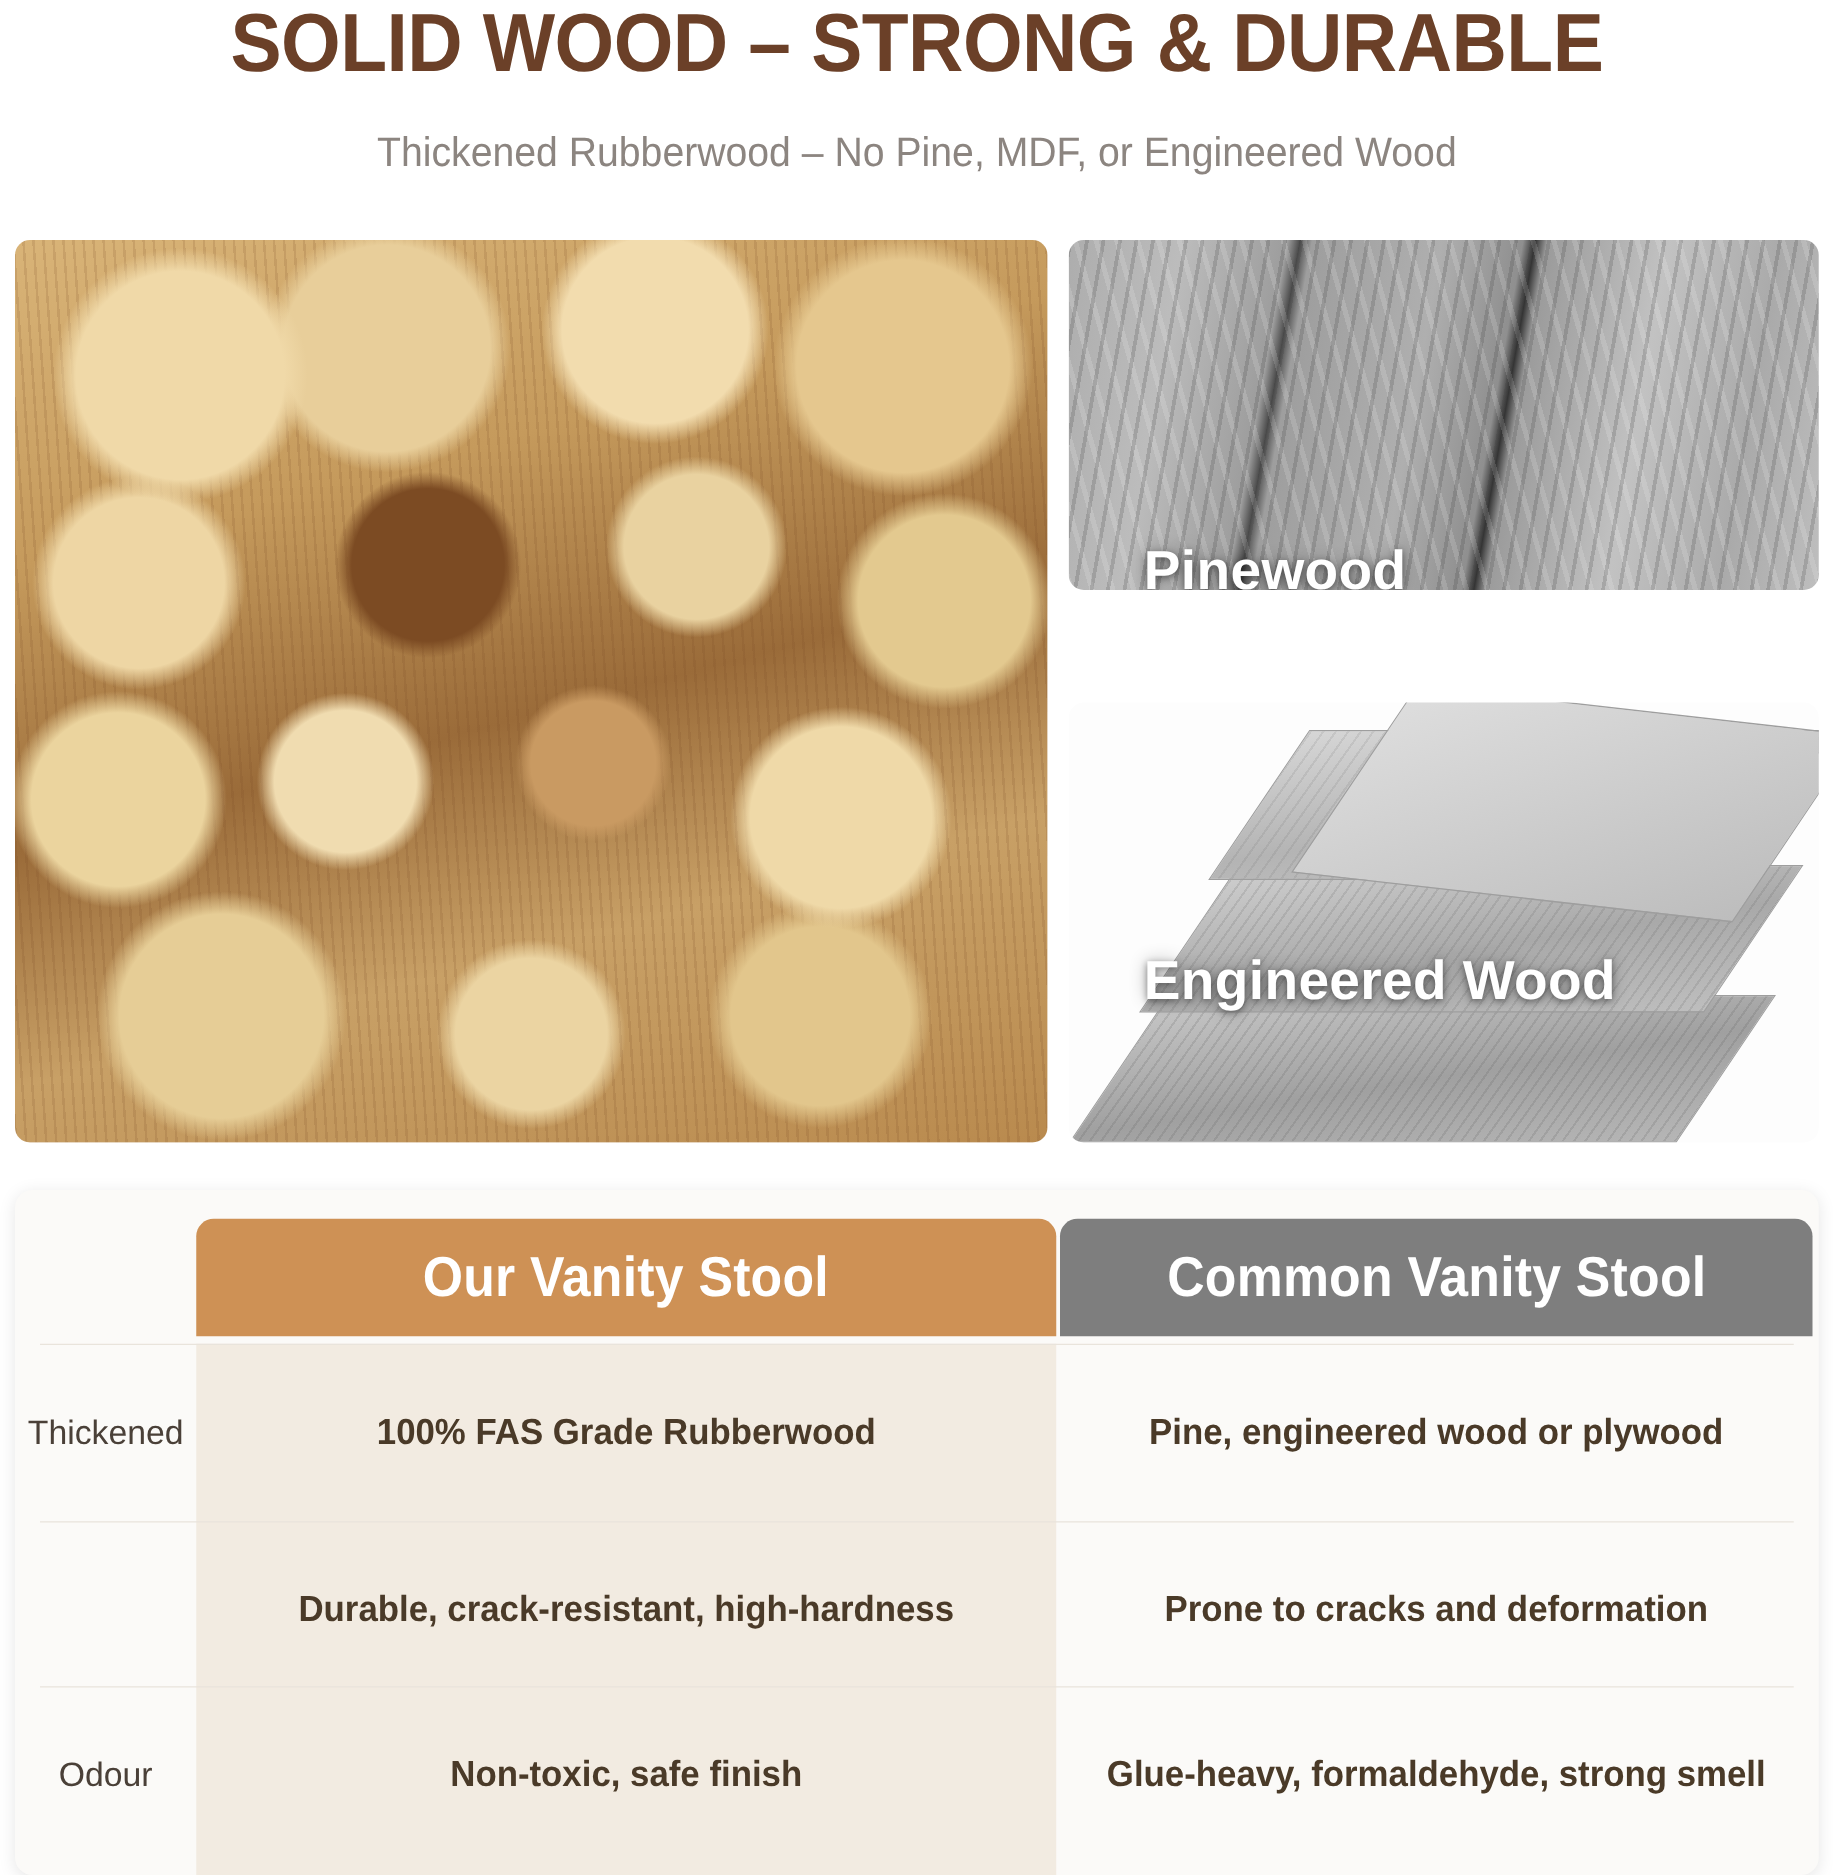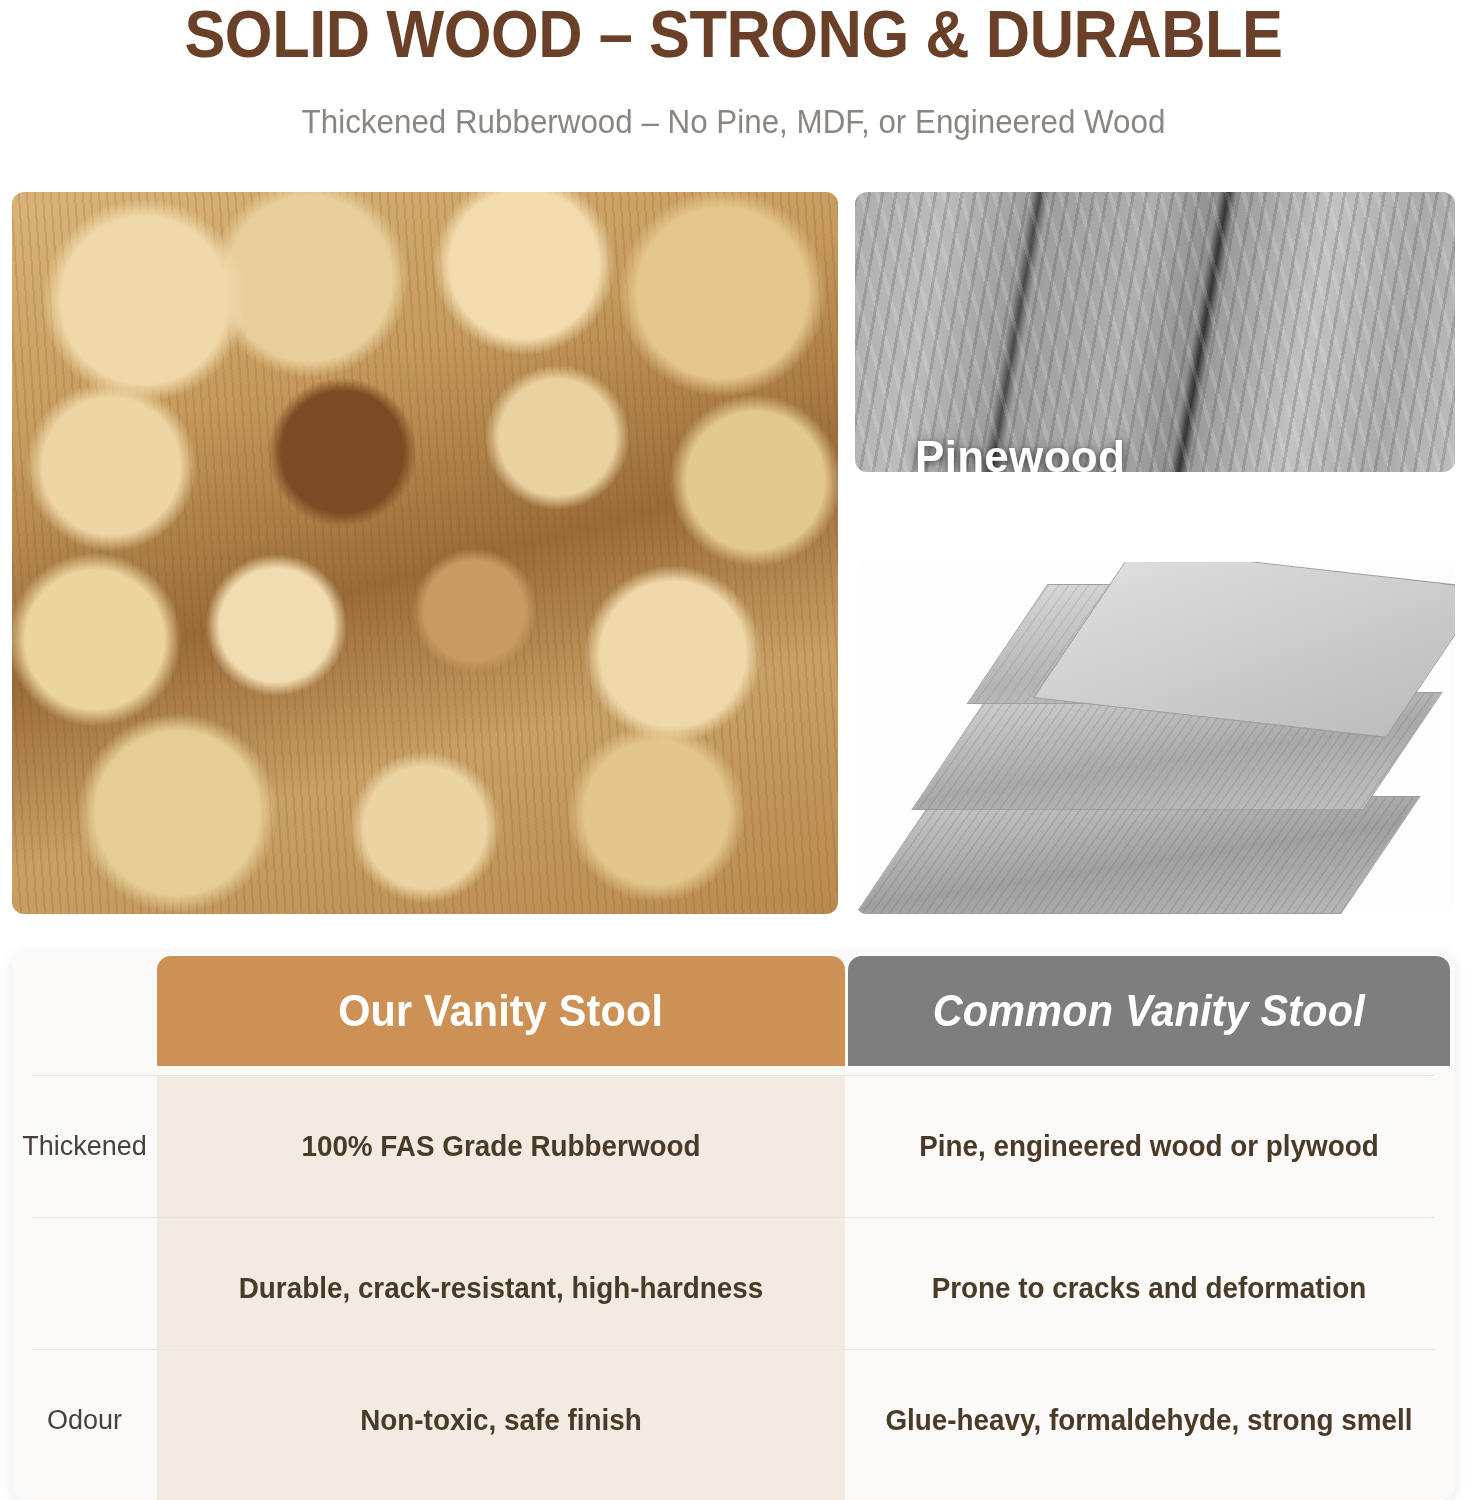--- a/index.html
+++ b/index.html
@@ -172,38 +172,37 @@
   
   .ours-band {
     position: absolute;
     left: 145px; top: 123px;
     width: 688px; height: 425px;
     background: #F2EBE1;
   }
 
   .col-head {
     position: absolute;
-    top: 4px;
-    height: 110px;
+    top: 23px;
+    height: 94px;
     display: flex;
     align-items: center;
     justify-content: center;
   }
   .head-ours {
     left: 145px;
     width: 688px;
     background: #CE9155;
     border-radius: 14px 14px 0 0;
   }
   .head-common {
     left: 836px;
     width: 602px;
     background: #7E7E7E;
     border-radius: 14px 14px 0 0;
-    font-style: italic;
   }
   .head-text {
     color: #FFFFFF;
     font-size: 45px;
     line-height: 52px;
     font-weight: 700;
     letter-spacing: 0.2px;
     transform: scaleX(0.92);
     white-space: nowrap;
   }
@@ -277,20 +276,21 @@
 
   <div class="photo photo-pine">
     <div class="photo-label label-pine">Pinewood</div>
   </div>
 
   <div class="photo photo-eng">
     <div class="eng-board eng-b3"></div>
     <div class="eng-board eng-b2"></div>
     <div class="eng-board eng-b1"></div>
     <div class="eng-top"></div>
+    <div class="photo-label label-eng">Engineered Wood</div>
   </div>
 
   <div class="table-card">
 
     <div class="ours-band"></div>
 
     <div class="col-head head-ours">
       <span class="head-text">Our Vanity Stool</span>
     </div>
     <div class="col-head head-common">

